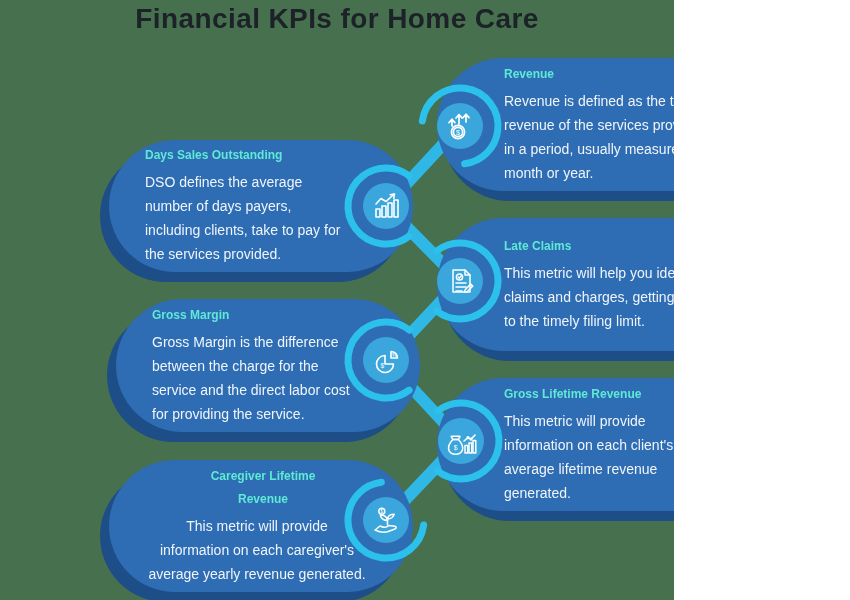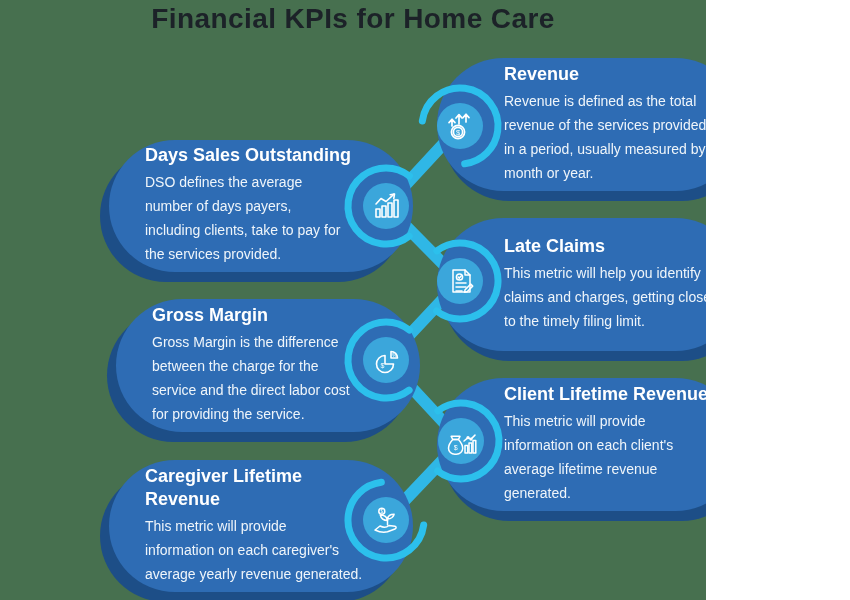--- a/index.html
+++ b/index.html
@@ -1,20 +1,19 @@
 <!DOCTYPE html>
 <html style="--bg_green: #47704F; --card_blue: #2E6CB4; --card_shadow_blue: #1D4E87; --node_blue: #3BA6DB; --accent_cyan: #2FB7E6; --arc_cyan: #2CC0EC; --title_dark: #1C2228; --text_white: #EFF5FA;"><head>
 <meta charset="utf-8">
 <style>
   html,body{margin:0;padding:0;}
   .stage{
     position:relative; width:674px; height:600px; overflow:hidden;
     background:var(--bg_green,#47704F);
     font-family:"Liberation Sans",sans-serif;
-    padding-left:32px;
   }
   .main-title{
     position:absolute; left:0; right:0; top:3px; text-align:center;
     font-size:28px; font-weight:700; letter-spacing:.4px;
     color:var(--title_dark,#1C2228);
   }
   .card{ position:absolute; }
   .card::before{
     content:""; position:absolute; inset:0; border-radius:70px;
     background:var(--card_shadow_blue,#1D4E87);
@@ -23,33 +22,33 @@
   .card.right::before{ transform:translate(6px,10px); }
   .card-body{
     position:relative; width:100%; height:100%; border-radius:70px;
     background:var(--card_blue,#2E6CB4);
     display:flex; flex-direction:column; justify-content:center;
     box-sizing:border-box;
   }
   .card.left  .card-body{ padding:10px 44px 12px 36px; }
   .card.right .card-body{ padding:10px 14px 12px 67px; }
   .card-title{
-    color:#ffffff; font-size:18px; font-weight:700; line-height:23px;
+    color:#5eead4; font-size:12px; font-weight:700; line-height:23px;
     margin:0 -12px 3px 0; white-space:pre-line;
   }
   .card-text{
     color:var(--text_white,#EFF5FA); font-size:14px; line-height:24px;
     white-space:pre-line;
   }
   .c1{ left:437px; top:58px;  width:305px; height:133px; }
   .c2{ left:109px; top:140px; width:304px; height:132px; }
   .c3{ left:437px; top:218px; width:305px; height:133px; }
   .c4{ left:116px; top:299px; width:304px; height:133px; }
   .c5{ left:437px; top:378px; width:305px; height:133px; }
-  .c6{ left:109px; top:460px; width:304px; height:132px; }
+  .c6{ left:109px; top:460px; width:304px; height:132px;text-align:center; }
   .spine{ position:absolute; left:0; top:0; }
   .node{
     position:absolute; width:46px; height:46px; border-radius:50%;
     background:var(--node_blue,#3BA6DB);
   }
   .n1{ left:437px; top:103px; } .n2{ left:363px; top:183px; }
   .n3{ left:437px; top:258px; } .n4{ left:363px; top:337px; }
   .n5{ left:438px; top:418px; } .n6{ left:363px; top:497px; }
   .arc{ position:absolute; left:-22px; top:-22px; pointer-events:none; }
   .node-icon{ position:absolute; left:6px; top:6px; }
@@ -99,21 +98,21 @@
       <div class="card-title">Gross Margin</div>
       <div class="card-text">Gross Margin is the difference
 between the charge for the
 service and the direct labor cost
 for providing the service.</div>
     </div>
   </div>
 
   <div class="card right c5">
     <div class="card-body">
-      <div class="card-title">Client Lifetime Revenue</div>
+      <div class="card-title">Gross Lifetime Revenue</div>
       <div class="card-text">This metric will provide
 information on each client's
 average lifetime revenue
 generated.</div>
     </div>
   </div>
 
   <div class="card left c6">
     <div class="card-body">
       <div class="card-title">Caregiver Lifetime

